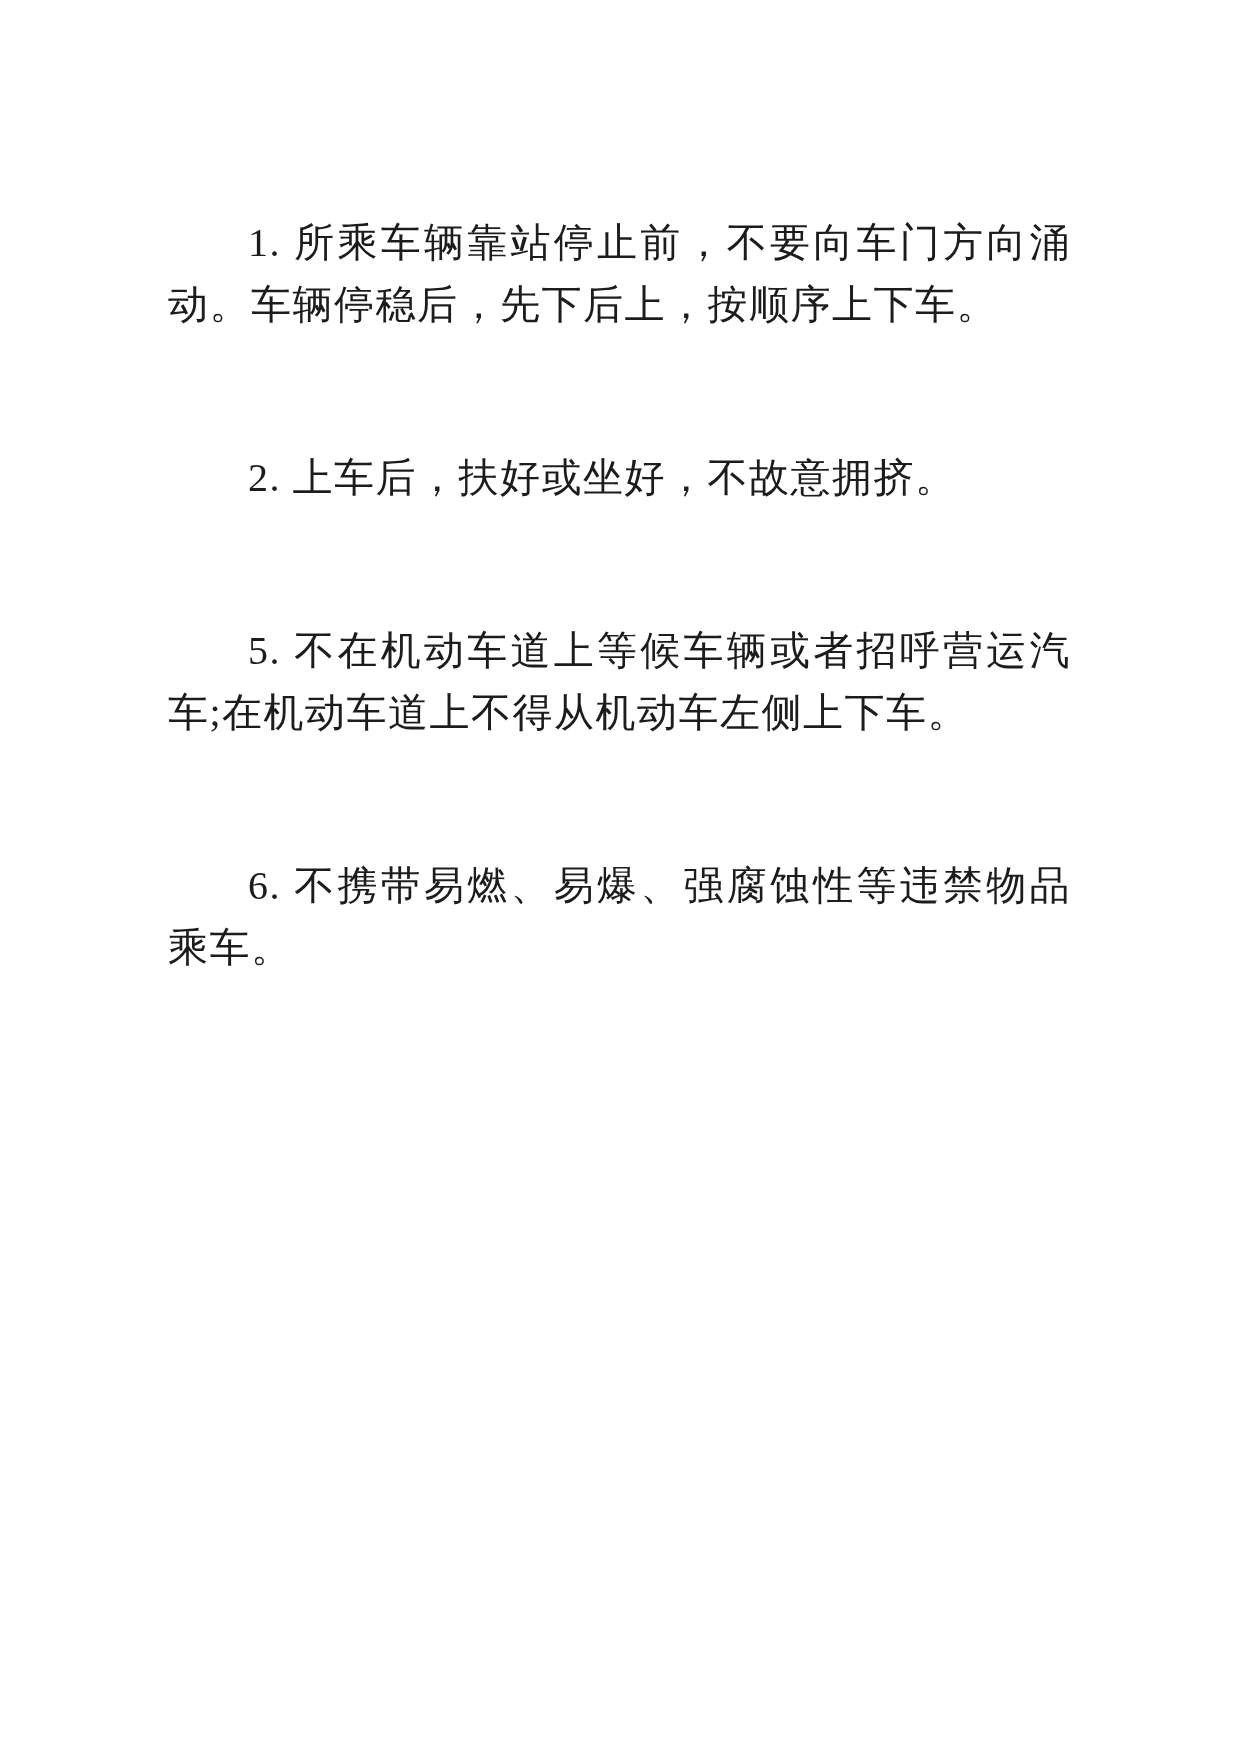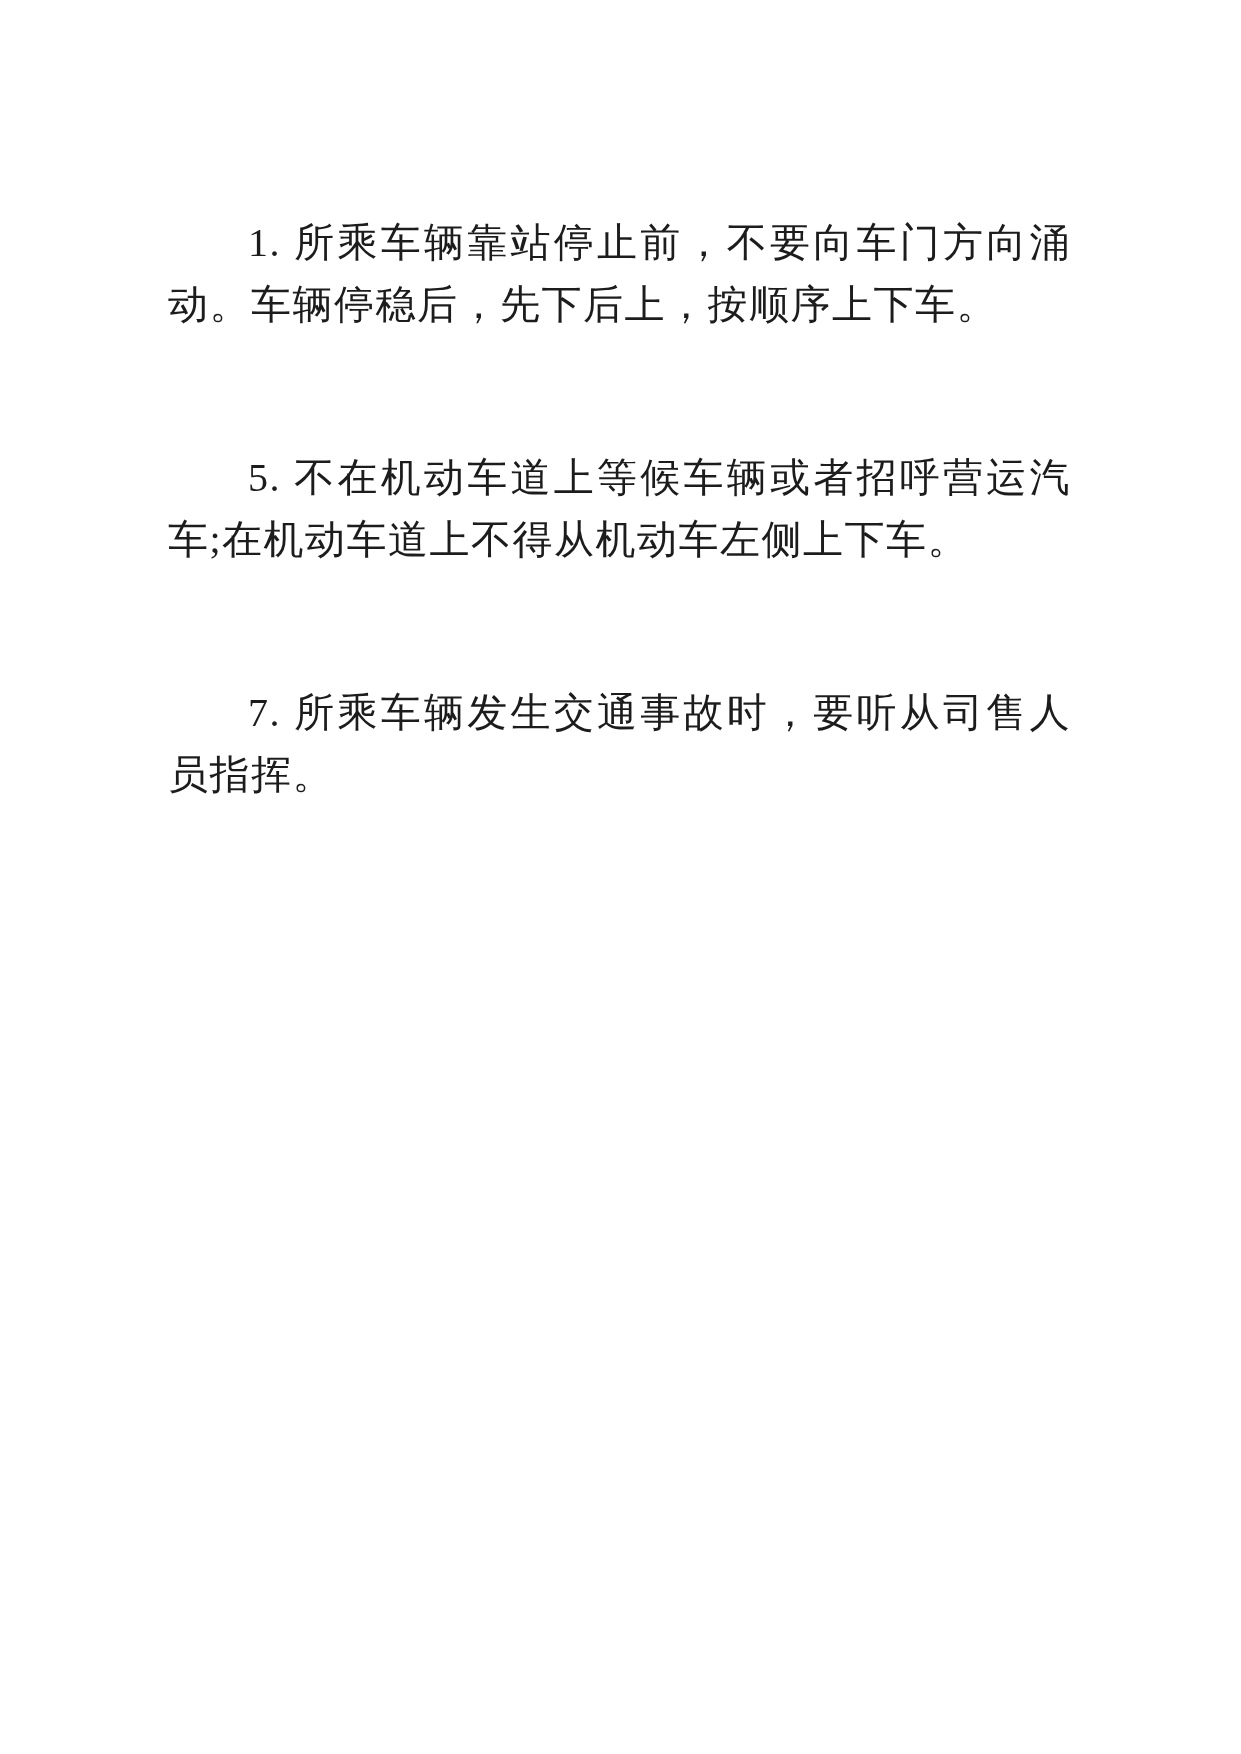--- a/index.html
+++ b/index.html
@@ -29,15 +29,16 @@
   }
   .para:last-child {
     margin-bottom: 0;
   }
 </style>
 </head>
 <body>
 
 <div class="page">
   <p class="para">1. 所乘车辆靠站停止前，不要向车门方向涌动。车辆停稳后，先下后上，按顺序上下车。</p>
+  <p class="para">2. 上车后，扶好或坐好，不故意拥挤。</p>
   <p class="para">5. 不在机动车道上等候车辆或者招呼营运汽车;在机动车道上不得从机动车左侧上下车。</p>
-  <p class="para">7. 所乘车辆发生交通事故时，要听从司售人员指挥。</p>
+  <p class="para">6. 不携带易燃、易爆、强腐蚀性等违禁物品乘车。</p>
 </div>
 
 </body></html>

